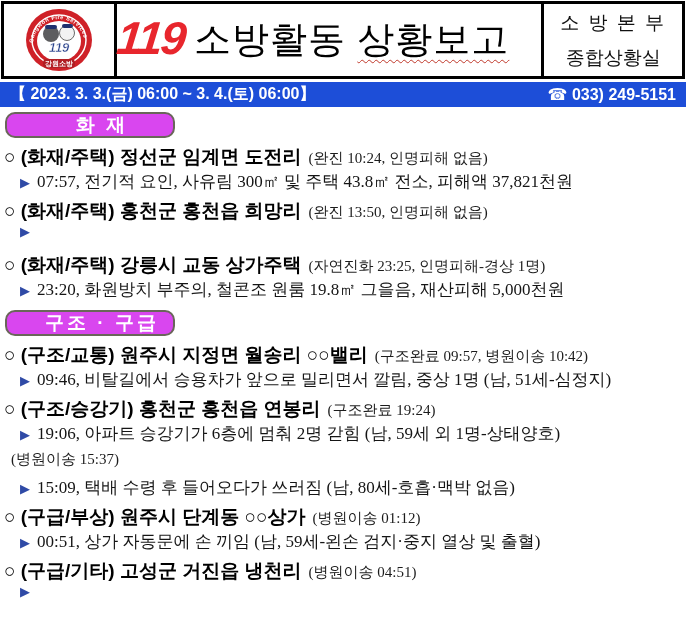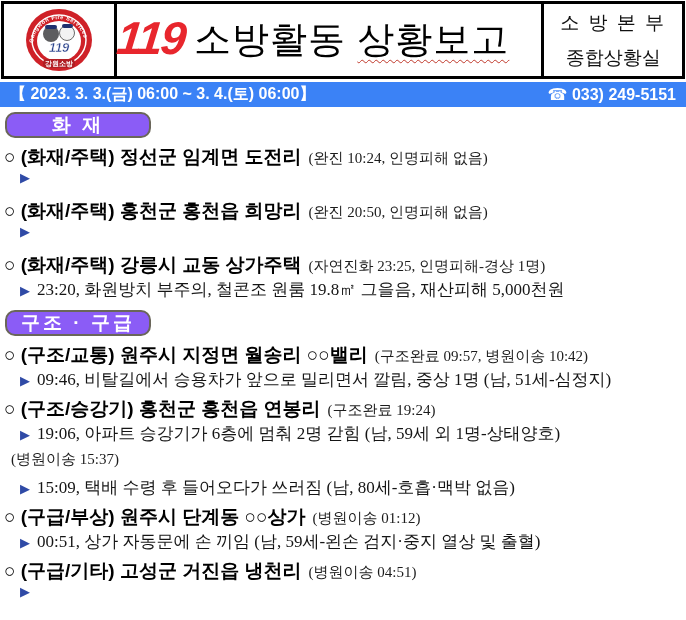--- a/index.html
+++ b/index.html
@@ -35,31 +35,31 @@
     text-underline-offset:7px;
   }
   .hdr-office-cell{
     width:138px;border-left:3px solid #000;
     display:flex;flex-direction:column;align-items:center;justify-content:center;
     gap:9px;font-size:19px;color:#111;margin-left:32px;
   }
   .office-line1{letter-spacing:2px;}
   
   .period-bar{
-    margin-top:3px;height:25px;background:#3b82f6;
+    margin-top:3px;height:25px;background:#1d4ed8;
     display:flex;align-items:center;justify-content:space-between;
     padding:0 10px;color:#fff;font-weight:bold;font-size:16px;
     white-space:nowrap;
   }
   
   .section-badge{
     display:inline-block;margin:5px 0 3px 5px;
-    background:#8b5cf6;border:2px solid #6A665A;border-radius:10px;
+    background:#d946ef;border:2px solid #6A665A;border-radius:10px;
     color:#fff;font-weight:bold;font-size:19px;letter-spacing:3px;
-    width:142px;height:22px;line-height:22px;text-align:center;
+    width:142px;height:22px;line-height:22px;text-align:center;padding-left:24px;
   }
   
   .inc-head{
     margin:3px 16px 0 4px;height:25px;display:flex;align-items:baseline;
     white-space:nowrap;
   }
   .inc-head .head-main{
     font-weight:bold;font-size:19px;color:#000;
   }
   .inc-head .head-note{
@@ -123,25 +123,26 @@
 
 <div>
   <div class="section-badge">화 재</div>
 
   <div class="inc-head">
     <span class="head-main">○ (화재/주택) 정선군 임계면 도전리</span>
     <span class="head-note">(완진 10:24, 인명피해 없음)</span>
   </div>
   <div class="inc-detail">
     <span class="detail-arrow">▶</span>
+    <span>07:57, 전기적 요인, 사유림 300㎡ 및 주택 43.8㎡ 전소, 피해액 37,821천원</span>
   </div>
 
   <div class="inc-head">
     <span class="head-main">○ (화재/주택) 홍천군 홍천읍 희망리</span>
-    <span class="head-note">(완진 20:50, 인명피해 없음)</span>
+    <span class="head-note">(완진 13:50, 인명피해 없음)</span>
   </div>
   <div class="inc-detail">
     <span class="detail-arrow">▶</span>
   </div>
 
   <div class="inc-head">
     <span class="head-main">○ (화재/주택) 강릉시 교동 상가주택</span>
     <span class="head-note">(자연진화 23:25, 인명피해-경상 1명)</span>
   </div>
   <div class="inc-detail">

